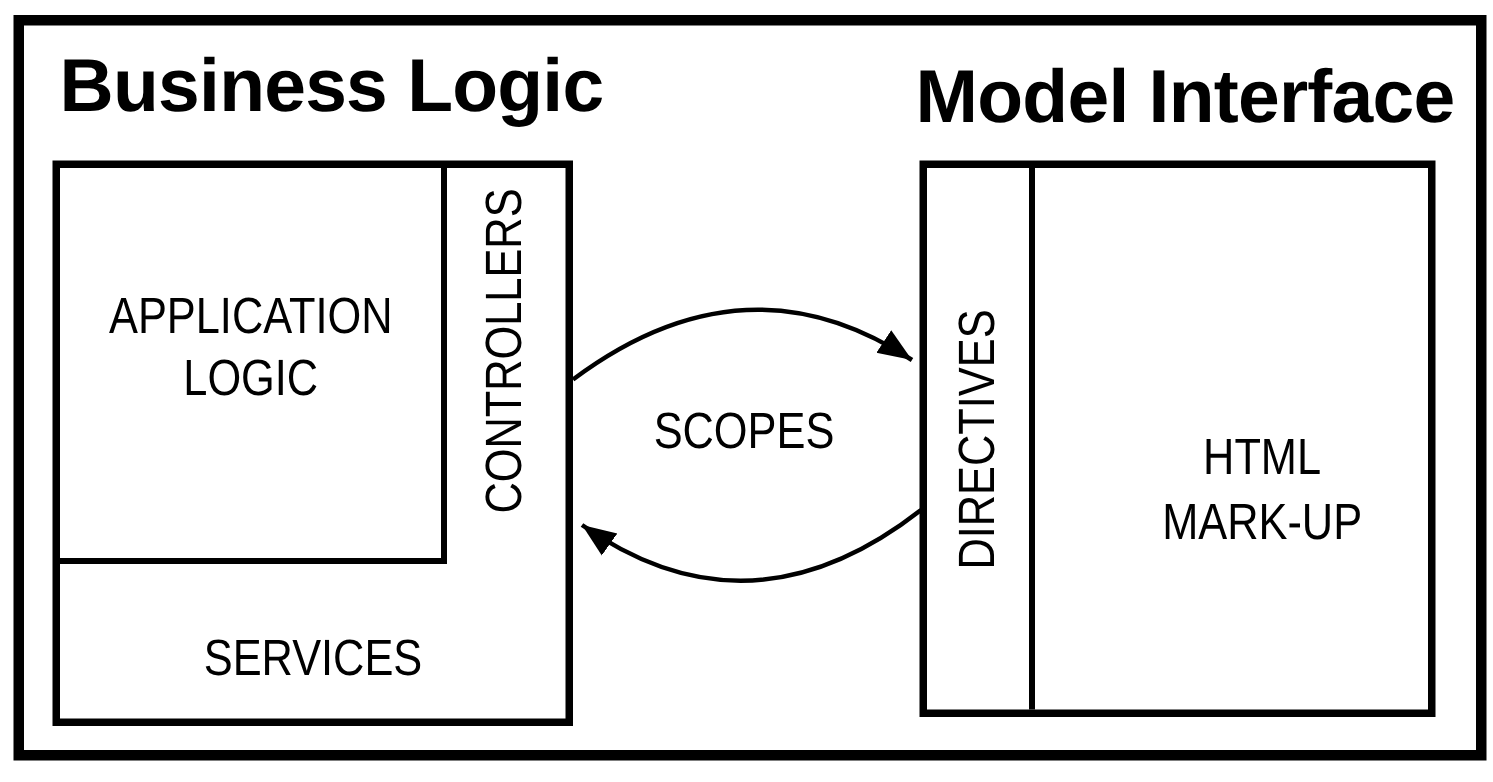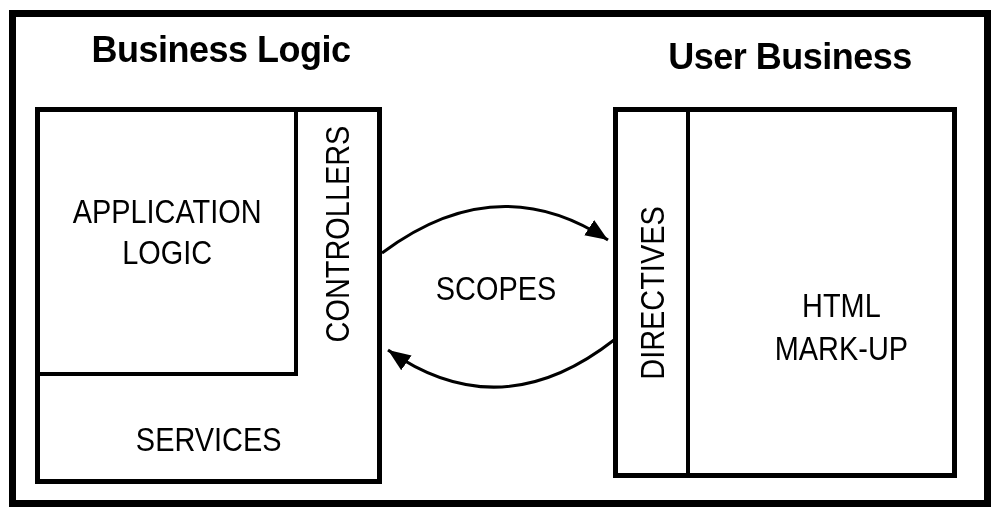--- a/index.html
+++ b/index.html
@@ -19,21 +19,21 @@
   .outer-frame {
     position: absolute;
     left: 9px; top: 10px;
     width: 982px; height: 497px;
     border: 7px solid #000;
     box-sizing: border-box;
   }
   .section-title {
     position: absolute;
     transform: translateX(-50%);
-    font-size: 36px;
+    font-size: 50px;
     font-weight: bold;
     line-height: 1;
     white-space: nowrap;
     letter-spacing: -0.5px;
   }
   .title-left  { left: 221px; top: 32px; }
   .title-right { left: 790px; top: 39px; }
 
   .group {
     position: absolute;
@@ -123,21 +123,21 @@
 </style>
 </head>
 <body>
 
 <div class="canvas">
 
   <div class="outer-frame"></div>
 
   <div class="section-title title-left">Business Logic</div>
 
-  <div class="section-title title-right">User Business</div>
+  <div class="section-title title-right">Model Interface</div>
 
   <div class="group group-left">
     <div class="model-box">
       <div class="small-caps-label">
         <div>APPLICATION</div>
         <div>LOGIC</div>
       </div>
     </div>
 
     <div class="vlabel controllers-pos">CONTROLLERS</div>

